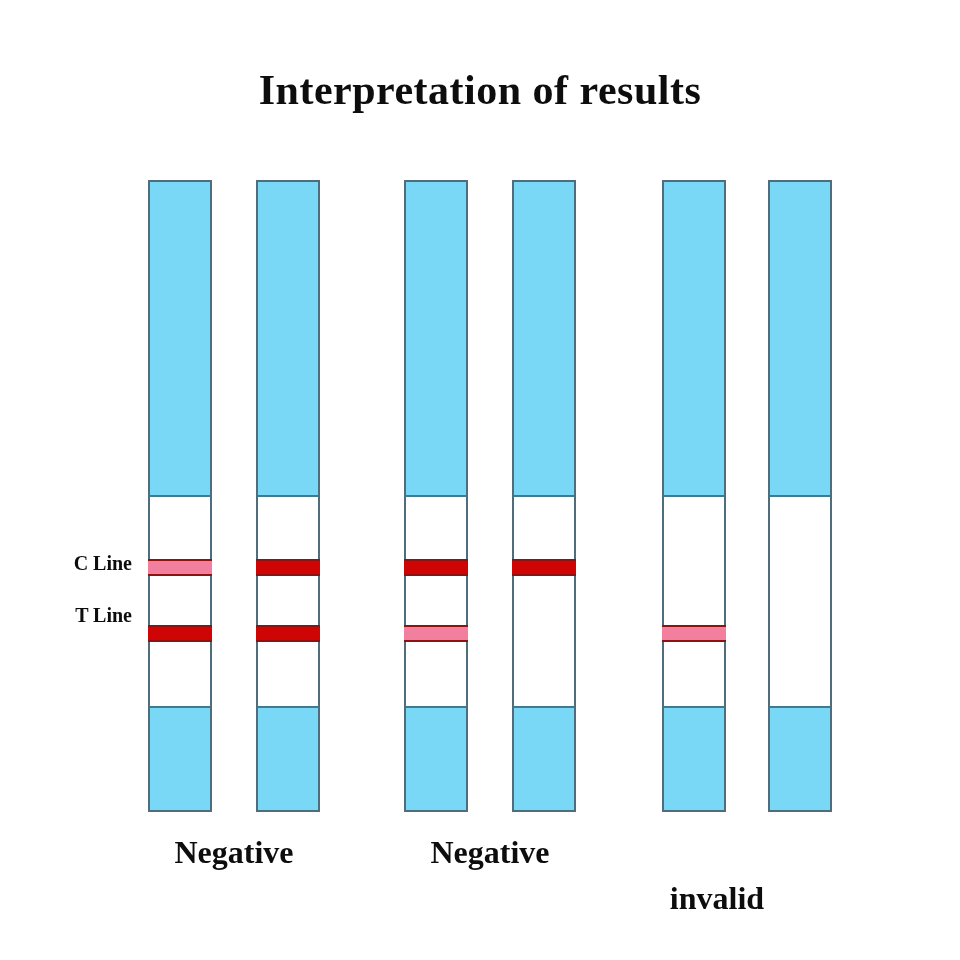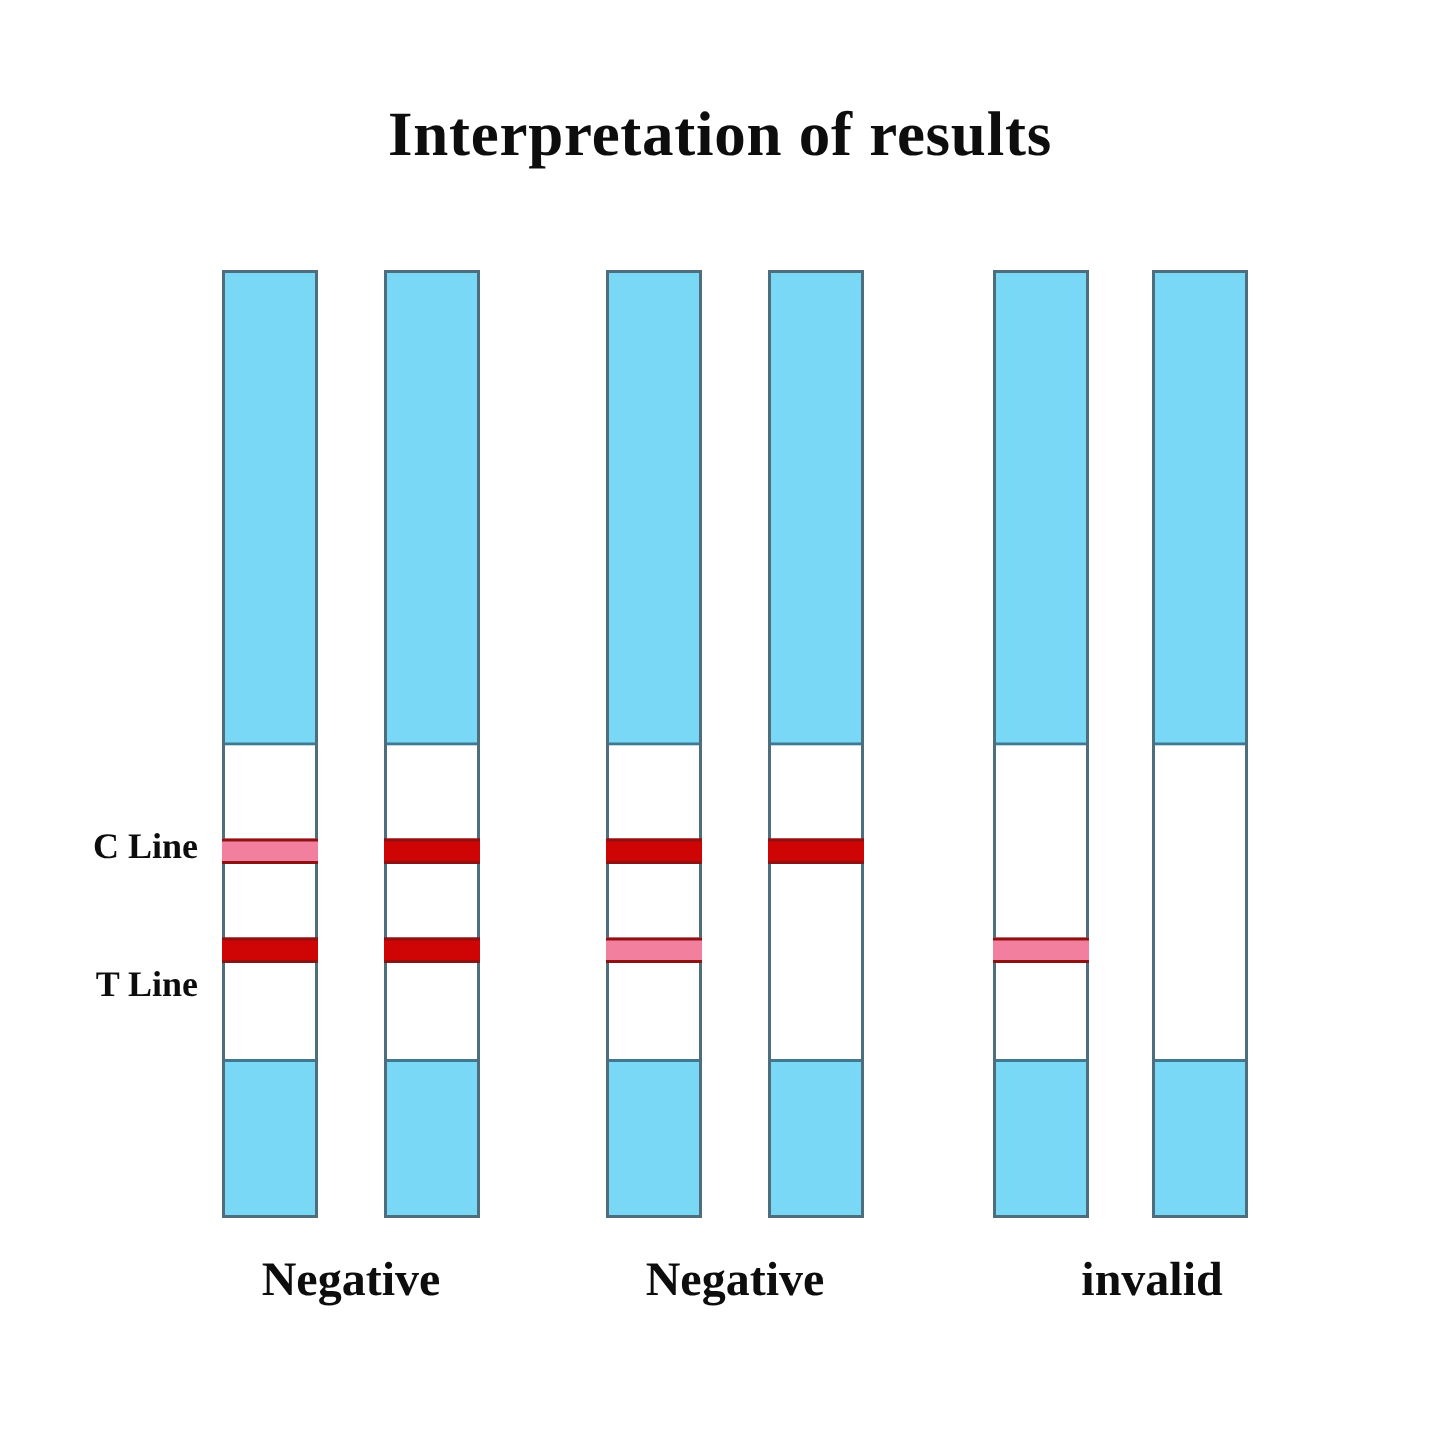--- a/index.html
+++ b/index.html
@@ -24,30 +24,30 @@
     text-align: center;
     font-size: 42px;
     font-weight: bold;
     letter-spacing: 0.5px;
     font-family: "Liberation Serif", "DejaVu Serif", serif;
   }
 
   
   .line-label {
     position: absolute;
-    font-size: 24px;
+    font-size: 20px;
     font-weight: bold;
     font-family: "Liberation Serif", "DejaVu Serif", serif;
     white-space: nowrap;
     text-align: right;
     width: 110px;
     left: 22px;
   }
   #label-c-line { top: 552px; }
-  #label-t-line { top: 644px; }
+  #label-t-line { top: 604px; }
 
   
   .strip {
     position: absolute;
     top: 180px;
     width: 64px;
     height: 632px;
     box-sizing: border-box;
     border: 2px solid #4e6e7d;
     background: #ffffff;
@@ -159,14 +159,14 @@
     <div class="strip" style="left: 768px;">
       <div class="cap-top"></div>
       <div class="window"></div>
       <div class="cap-bottom"></div>
     </div>
   </div>
 
 <div id="labels-layer">
     <div class="group-label" style="left: 114px; width: 240px;">Negative</div>
     <div class="group-label" style="left: 370px; width: 240px;">Negative</div>
-    <div class="group-label" style="left: 648px; width: 240px;">invalid</div>
+    <div class="group-label" style="left: 597px; width: 240px; margin-top: 46px;">invalid</div>
   </div>
 
 </body></html>

